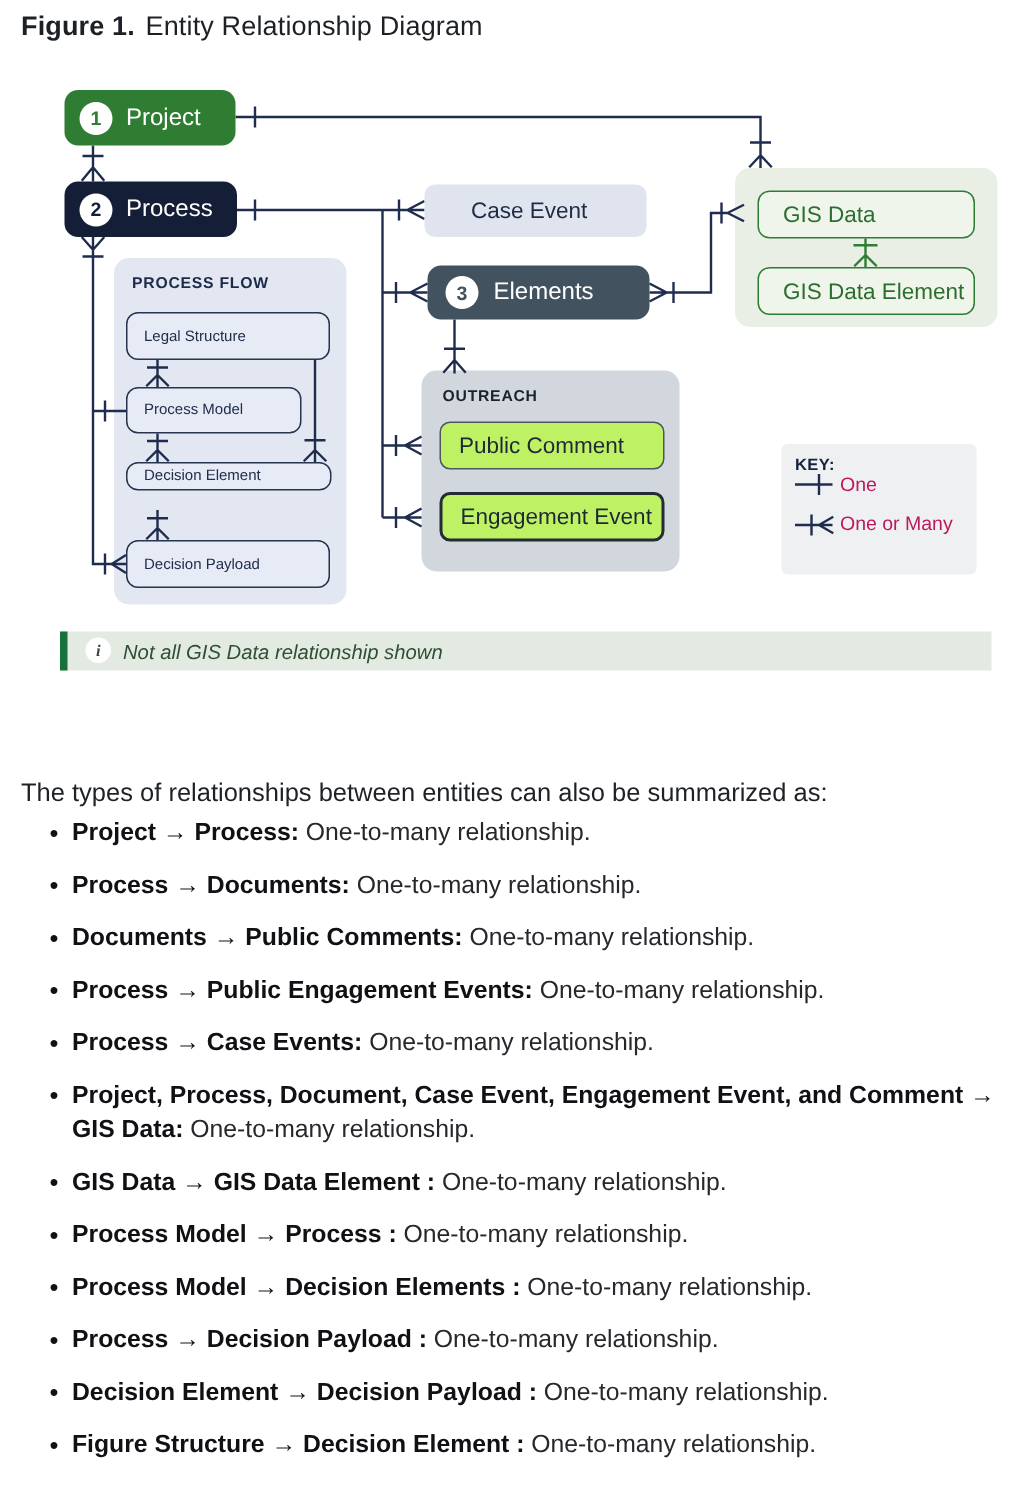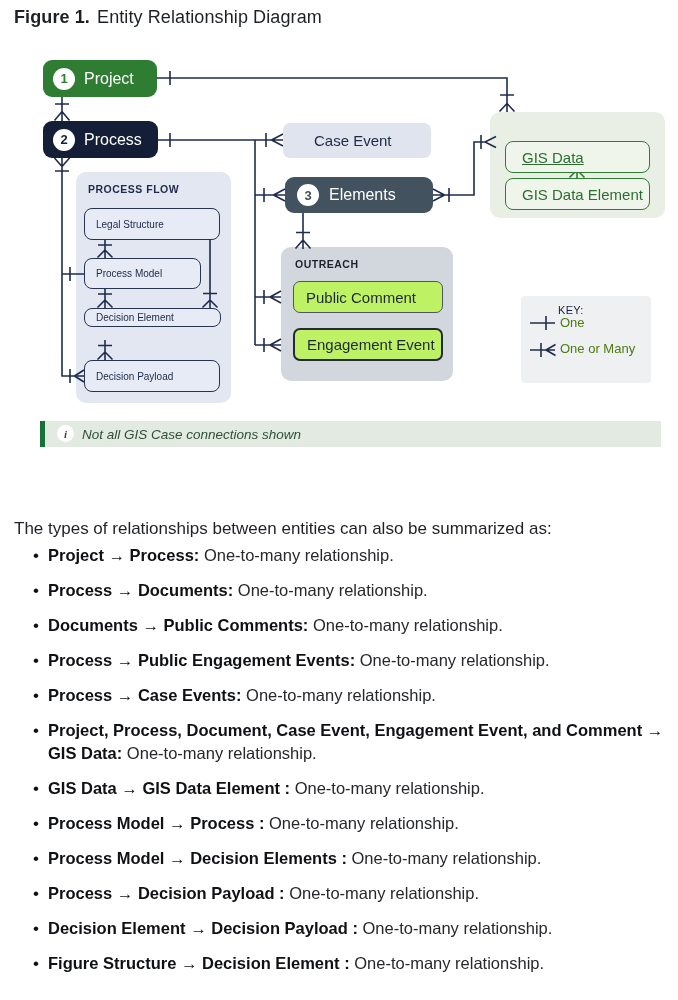--- a/index.html
+++ b/index.html
@@ -27,43 +27,43 @@
   #node-process{left:43px;top:121px;width:115px;height:37px;background:#141e36;color:#fff;padding-left:10px;gap:9px;}
   #node-document{left:285px;top:177px;width:148px;height:36px;background:#42525f;color:#fff;padding-left:12px;gap:10px;}
   #node-case-event{left:283px;top:123px;width:148px;height:35px;background:#dfe4ef;color:#1d2b45;padding-left:31px;font-size:15px;border-radius:7px;}
   .badge{width:22px;height:22px;border-radius:50%;background:#fff;display:flex;align-items:center;justify-content:center;font-weight:bold;font-size:13px;flex:0 0 auto;}
   #node-project .badge{color:#2e7d32;}
   #node-process .badge{color:#141e36;}
   #node-document .badge{color:#42525f;}
 
   
   .gis-box{position:absolute;left:505px;width:145px;height:32px;border:1.5px solid #2e7d32;border-radius:8px;background:#f0f5ec;color:#2c6e30;display:flex;align-items:center;padding-left:16px;font-size:15px;box-sizing:border-box;}
-  #gis-data{top:141px;text-decoration:underline;}
+  #gis-data{top:127px;}
   #gis-data-element{top:178px;}
 
   
   .flow-box{position:absolute;left:84px;border:1.5px solid #273450;border-radius:8px;background:#e7ebf5;color:#202e4c;display:flex;align-items:center;padding-left:11px;font-size:10px;box-sizing:border-box;}
   #fb-legal{top:208px;width:136px;height:32px;}
   #fb-model{top:258px;width:117px;height:31px;}
   #fb-element{top:308px;width:137px;height:19px;}
   #fb-payload{top:360px;width:136px;height:32px;}
 
   
   .outreach-box{position:absolute;left:293px;width:150px;height:32px;border-radius:7px;display:flex;align-items:center;padding-left:12px;font-size:15px;box-sizing:border-box;color:#1f2835;background:#bef264;}
   #ob-comment{top:281px;border:1.5px solid #4d565f;}
   #ob-engagement{top:328px;height:33px;border:2px solid #232b35;}
 
   
   .grp-label{position:absolute;font-size:10.5px;font-weight:bold;letter-spacing:.5px;}
   #pf-label{left:88px;top:183px;color:#1d2a4a;}
   #or-label{left:295px;top:258px;color:#1b222c;}
 
   
-  #key-title{left:530px;top:304px;font-size:11px;font-weight:normal;color:#15223e;letter-spacing:.3px;margin-left:28px;}
-  .key-label{position:absolute;left:560px;font-size:13px;color:#4d7c0f;text-align:center;}
+  #key-title{left:530px;top:304px;font-size:11px;font-weight:bold;color:#15223e;letter-spacing:.3px;}
+  .key-label{position:absolute;left:560px;font-size:13px;color:#be185d;text-align:center;}
   #key-one{top:315px;}
   #key-many{top:341px;}
 
   
   #note-icon{left:57px;top:425px;width:17px;height:17px;border-radius:50%;background:#fff;color:#3a453c;font:italic bold 11px "Liberation Serif",serif;display:flex;align-items:center;justify-content:center;}
   #note-text{left:82px;top:427px;font-style:italic;font-size:13.5px;color:#2c4f35;}
 
   
   #summary-intro{left:14px;top:502px;width:655px;font-size:17px;color:#1e2126;}
   #summary-list{left:14px;top:544px;width:650px;margin:0;padding:0;list-style:none;}
@@ -155,21 +155,21 @@
 
 <div class="grp-label" id="or-label">OUTREACH</div>
 <div class="outreach-box" id="ob-comment">Public Comment</div>
 <div class="outreach-box" id="ob-engagement">Engagement Event</div>
 
 <div class="abs" id="key-title">KEY:</div>
 <div class="key-label" id="key-one">One</div>
 <div class="key-label" id="key-many">One or Many</div>
 
 <div class="abs" id="note-icon">i</div>
-<div class="abs" id="note-text">Not all GIS Case connections shown</div>
+<div class="abs" id="note-text">Not all GIS Data relationship shown</div>
 
 <p class="abs" id="summary-intro">The types of relationships between entities can also be summarized as:</p>
 <ul class="abs" id="summary-list">
     <li><b>Project → Process:</b><span> One-to-many relationship.</span></li>
     <li><b>Process → Documents:</b><span> One-to-many relationship.</span></li>
     <li><b>Documents → Public Comments:</b><span> One-to-many relationship.</span></li>
     <li><b>Process → Public Engagement Events:</b><span> One-to-many relationship.</span></li>
     <li><b>Process → Case Events:</b><span> One-to-many relationship.</span></li>
     <li><b>Project, Process, Document, Case Event, Engagement Event, and Comment → GIS Data:</b><span> One-to-many relationship.</span></li>
     <li><b>GIS Data → GIS Data Element :</b><span> One-to-many relationship.</span></li>

